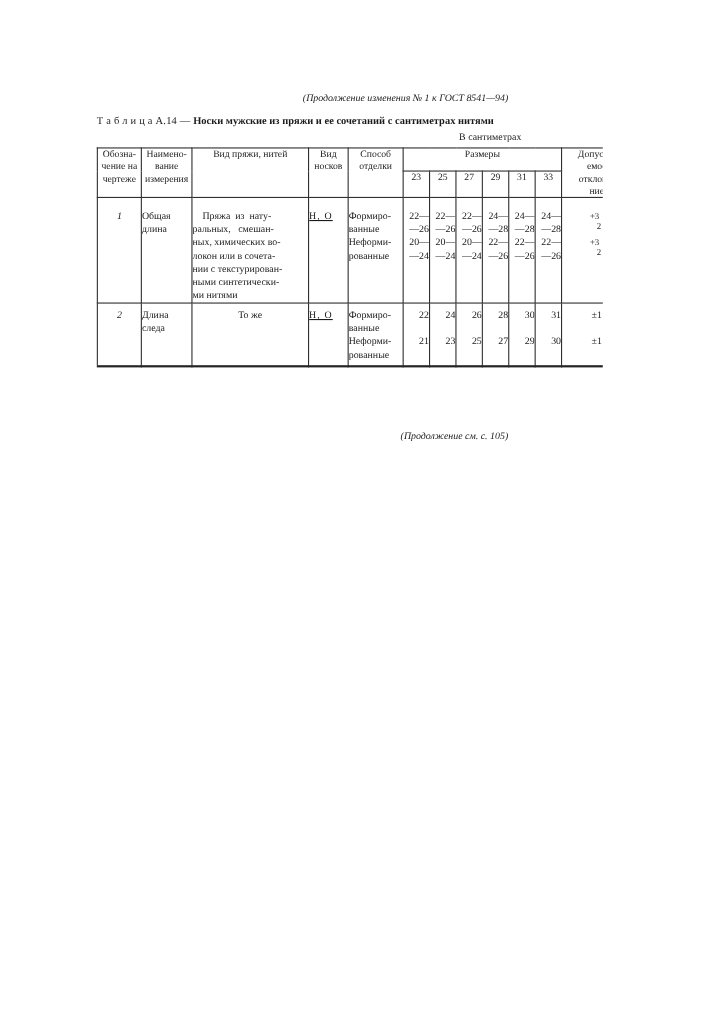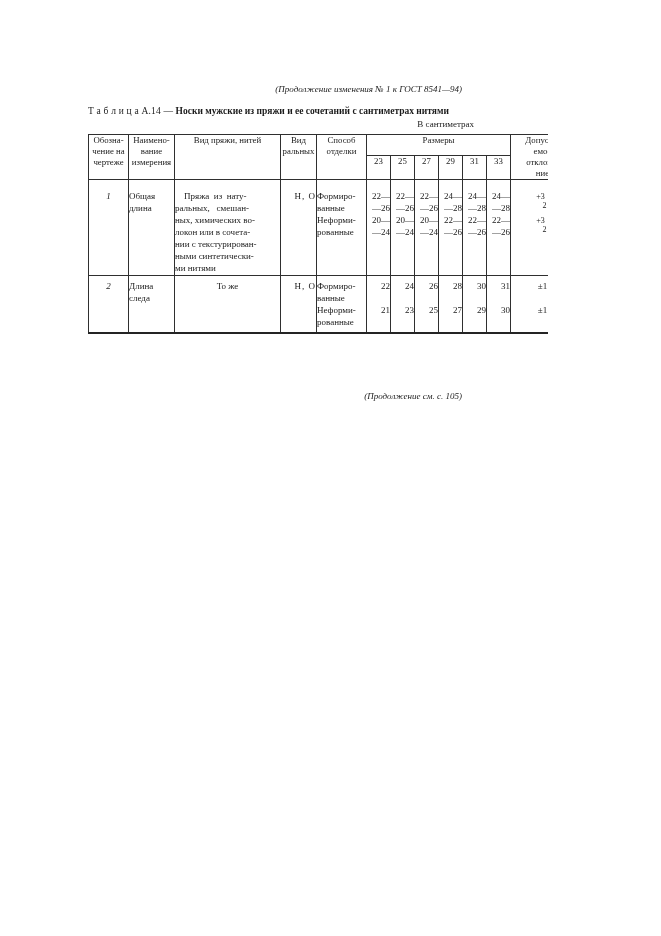--- a/index.html
+++ b/index.html
@@ -52,21 +52,21 @@
   tr.row-1{height:96px;}
   tr.row-2{height:57px;}
 
   tr.row-1 td{padding-top:10px;}
   tr.row-2 td{padding-top:4px;}
 
   td.ref{text-align:center;font-style:italic;}
   td.measure{white-space:pre-line;padding-left:4px;padding-right:2px;}
   td.yarn{white-space:pre-wrap;padding-left:3px;padding-right:2px;}
   td.yarn-same{text-align:center;white-space:pre-line;}
-  td.kind{text-align:right;white-space:pre-line;letter-spacing:1px;}
+  td.kind{text-align:left;white-space:pre-line;letter-spacing:1px;text-decoration:underline;}
   td.finish{white-space:pre-line;padding-left:3px;padding-right:1px;}
   td.num{text-align:right;}
   td.num .blk{white-space:pre-line;height:24px;}
   td.num .blk1{height:24px;}
   td.tol{text-align:center;}
   .tolfrac{
     height:24px;display:flex;flex-direction:column;
     align-items:center;justify-content:flex-start;
     font-size:8px;line-height:9px;padding-top:2px;box-sizing:border-box;
   }
@@ -106,21 +106,21 @@
     <thead>
       <tr class="hdr-sizes">
         <th rowspan="2">Обозна-
 чение на
 чертеже</th>
         <th rowspan="2">Наимено-
 вание
 измерения</th>
         <th rowspan="2">Вид пряжи, нитей</th>
         <th rowspan="2">Вид
-ральных</th>
+носков</th>
         <th rowspan="2">Способ
 отделки</th>
         <th colspan="6">Размеры</th>
         <th rowspan="2">Допуска-
 емое
 отклоне-
 ние</th>
       </tr>
       <tr class="hdr-nums">
         <th>23</th>

